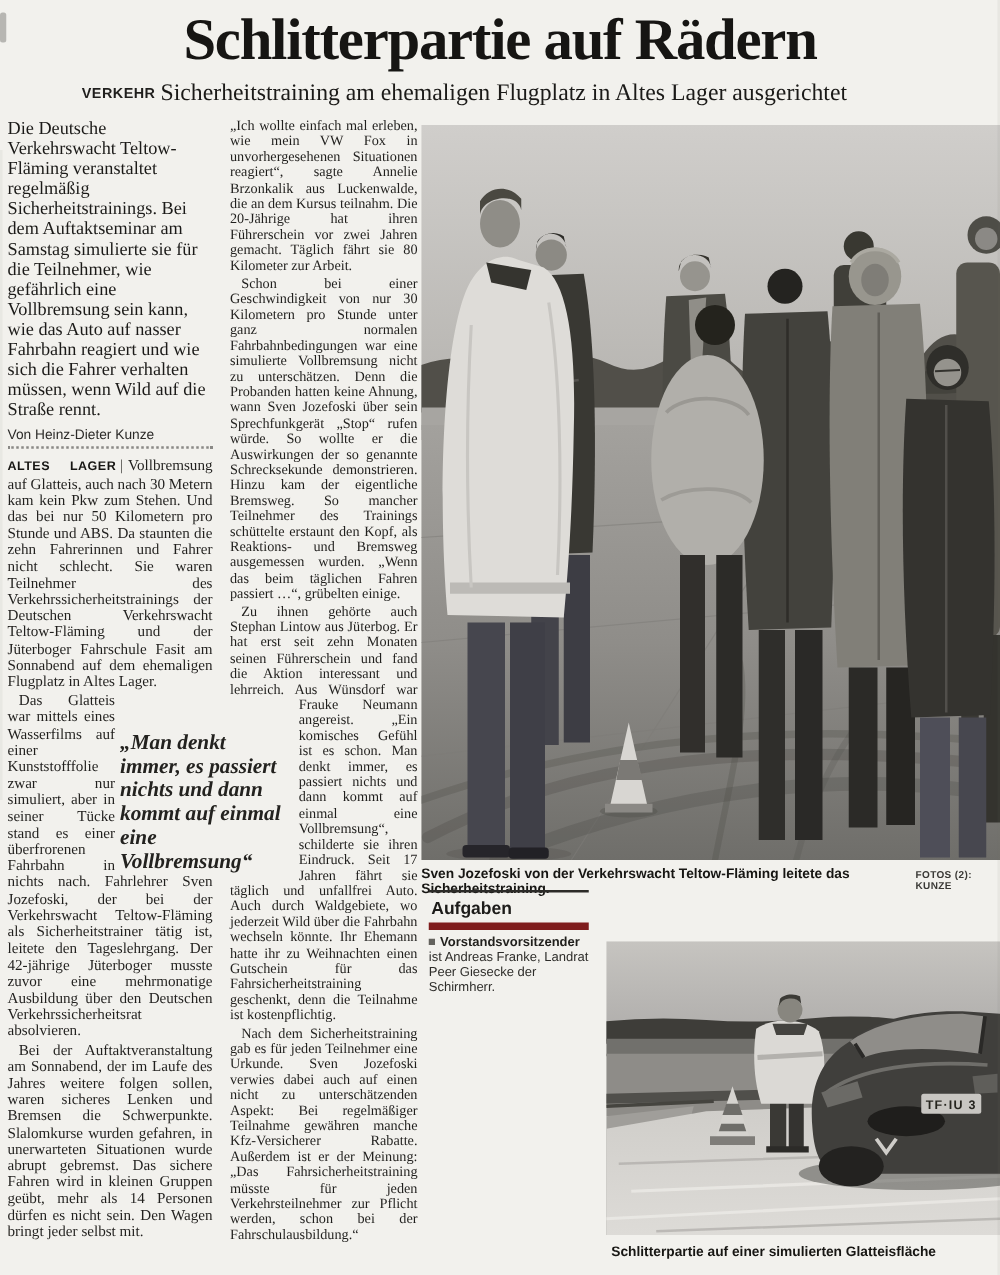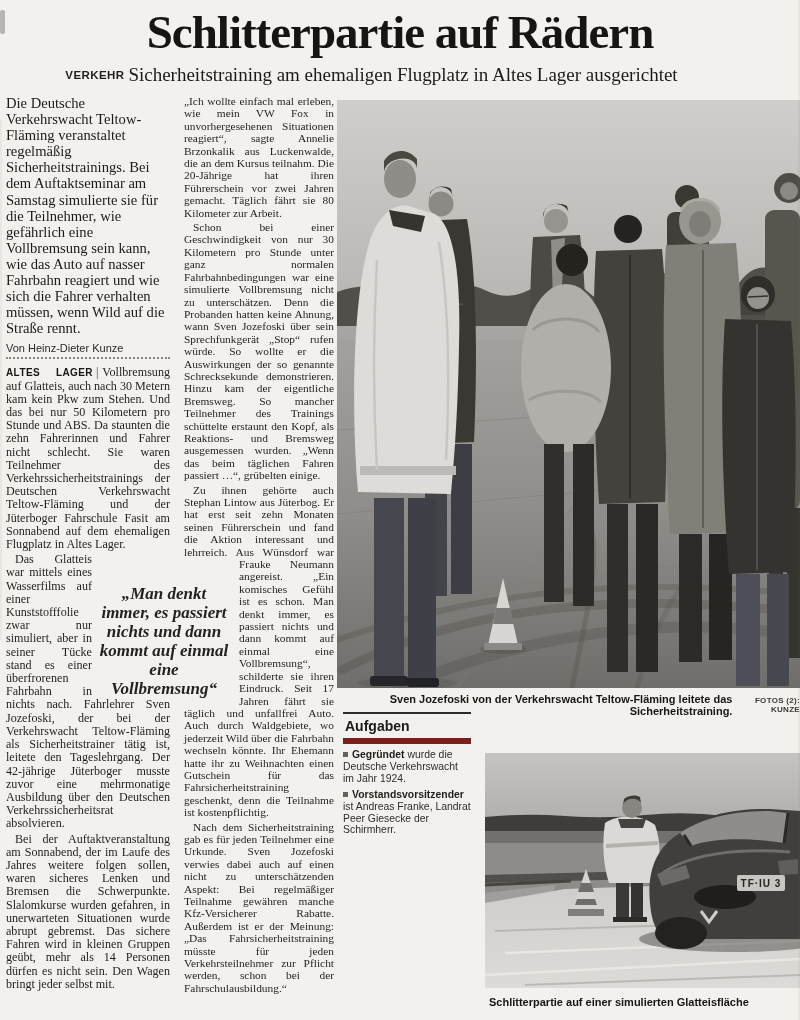--- a/index.html
+++ b/index.html
@@ -43,31 +43,31 @@
   .col2 .bp{font-size:11.4px;line-height:12.4px;}
   .bp.indent{text-indent:9px;}
   .dateline{
     font-family:"Liberation Sans",sans-serif;font-weight:bold;
     font-size:10px;letter-spacing:.4px;color:#171613;
   }
   .datesep{padding:0 4px 0 3px;color:#44433f;font-weight:normal;}
   .qspacer-r{float:right;width:78px;height:135px;}
   .qspacer-l{float:left;width:55px;height:148px;}
   .pull-quote{
-    left:96px;top:584px;width:136px;text-align:center;
+    left:96px;top:584px;width:136px;text-align:left;
     font-family:"Liberation Serif",serif;font-style:italic;font-weight:bold;
     font-size:17px;line-height:19px;color:#23221f;
   }
   
   .photo-main{left:337px;top:100px;width:463px;height:588px;}
   .photo-sec{left:485px;top:753px;width:315px;height:235px;}
   svg{display:block;}
   .caprow{
     left:337px;top:693px;width:463px;display:flex;
-    justify-content:space-between;align-items:baseline;text-align:right;
+    justify-content:space-between;align-items:baseline;
   }
   .photocap{
     font-family:"Liberation Sans",sans-serif;font-weight:bold;
     font-size:11px;color:#171613;
   }
   .photocredit{
     font-family:"Liberation Sans",sans-serif;font-weight:bold;
     font-size:8px;letter-spacing:.3px;color:#3a3936;
   }
   .cap2{left:489px;top:996px;width:311px;}
@@ -237,21 +237,20 @@
   </g>
 </svg>
 
 <div class="abs caprow">
   <span class="photocap">Sven Jozefoski von der Verkehrswacht Teltow-Fläming leitete das Sicherheitstraining.</span>
   <span class="photocredit">FOTOS (2): KUNZE</span>
 </div>
 
 <div class="abs infobox">
   <div class="ib-title">Aufgaben</div>
-  <p class="ib-item"><span class="ib-bullet"></span><b>Gegründet</b><span> wurde die Deutsche Verkehrswacht im Jahr 1924.</span></p>
   <p class="ib-item"><span class="ib-bullet"></span><b>Vorstandsvorsitzender</b><span> ist Andreas Franke, Landrat Peer Giesecke der Schirmherr.</span></p>
 </div>
 
 <svg class="abs photo-sec" viewBox="0 0 315 235" preserveAspectRatio="none" aria-hidden="true">
   <defs>
     <linearGradient id="skyg2" x1="0" y1="0" x2="0" y2="1">
       <stop offset="0" stop-color="#c6c4c0"></stop>
         <stop offset="1" stop-color="#aeacaa"></stop>
     </linearGradient>
     <linearGradient id="sheetg" x1="0" y1="0" x2="0" y2="1">

